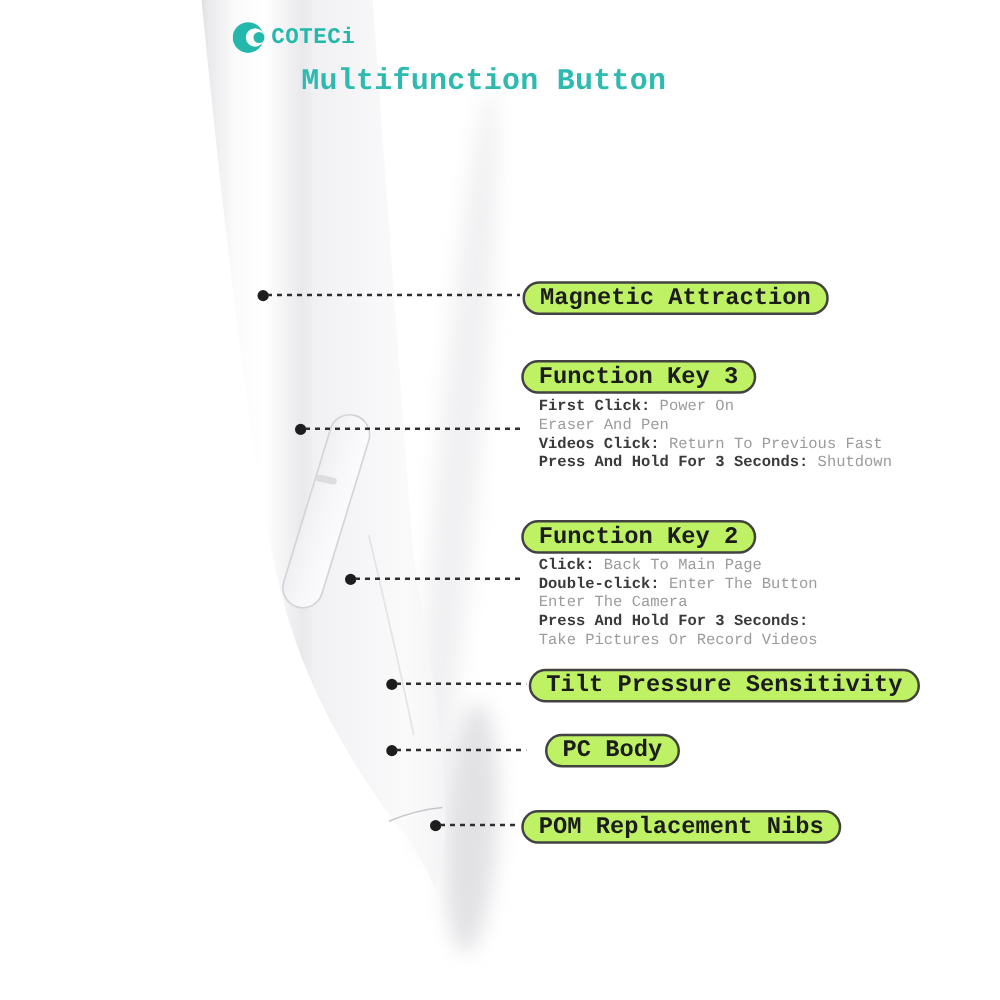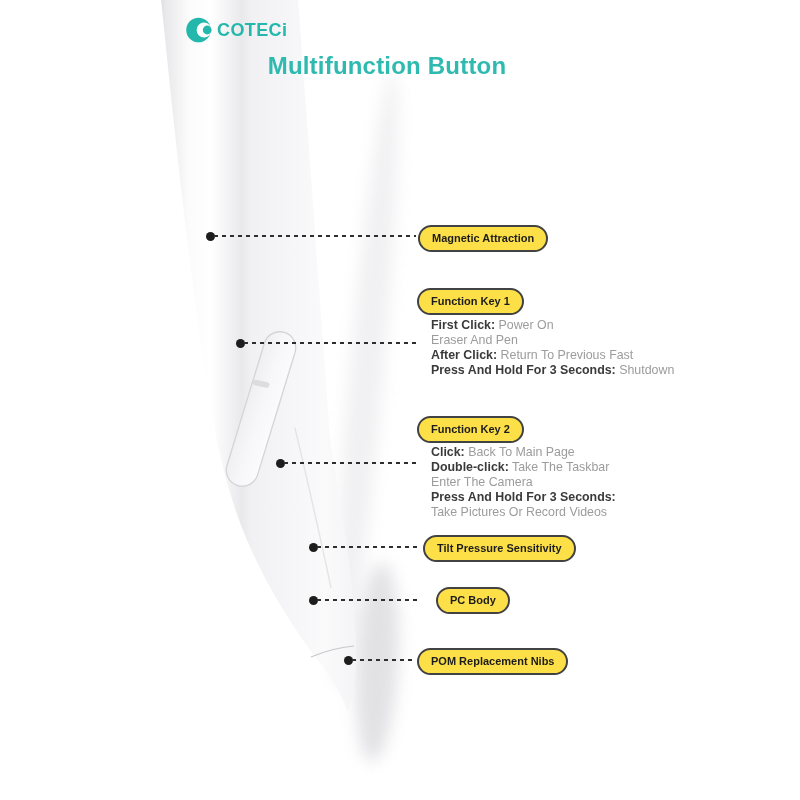--- a/index.html
+++ b/index.html
@@ -1,18 +1,18 @@
 <!DOCTYPE html>
 <html><head>
 <meta charset="utf-8">
 <style>
   html,body{margin:0;padding:0;background:#fff;}
   .stage{
     position:relative;width:800px;height:800px;overflow:hidden;background:#ffffff;
-    font-family:Liberation Sans, sans-serif;
+    font-family:Liberation Mono, monospace;
   }
   
   .pen-svg{position:absolute;left:0;top:0;z-index:1;}
   
   .logo{position:absolute;left:186px;top:17px;z-index:5;display:flex;align-items:center;gap:5px;}
   .logo .brand-txt{
     color:#23b8ab;font-weight:bold;font-size:18px;letter-spacing:.4px;
   }
   
   .title{
@@ -23,22 +23,22 @@
     position:absolute;left:0;top:88px;width:774px;text-align:center;z-index:5;
     font-size:18.5px;line-height:21.5px;color:#3c3c3c;font-weight:500;
   }
   
   .dot{position:absolute;width:9px;height:9px;border-radius:50%;background:#1d1d1d;z-index:4;}
   .dash{
     position:absolute;height:2px;z-index:4;
     background:repeating-linear-gradient(90deg,#2e2e2e 0 4px,transparent 4px 8px);
   }
   .pill{
-    position:absolute;z-index:5;background:#fde047;border:2px solid #424242;border-radius:14px;
-    padding:2px 12px;font-size:11px;line-height:19px;font-weight:bold;color:#1c1c1c;white-space:nowrap;
+    position:absolute;z-index:5;background:#bef264;border:2px solid #424242;border-radius:14px;
+    padding:2px 12px;font-size:19px;line-height:19px;font-weight:bold;color:#1c1c1c;white-space:nowrap;
   }
   .details{position:absolute;z-index:5;width:240px;font-size:12.4px;line-height:15.1px;white-space:nowrap;}
   .details .b{color:#3a3a3a;font-weight:bold;}
   .details .g{color:#9c9c9c;font-weight:normal;}
   
   .dot-mag {left:206px;top:232px;}
   .dot-fk1 {left:236px;top:339px;}
   .dot-fk2 {left:276px;top:459px;}
   .dot-tilt{left:309px;top:543px;}
   .dot-pc  {left:309px;top:596px;}
@@ -122,34 +122,34 @@
   </div>
 
   <h1 class="title">Multifunction Button</h1>
 
   <div class="dot dot-mag"></div>
   <div class="dash dash-mag"></div>
   <div class="pill pill-mag">Magnetic Attraction</div>
 
   <div class="dot dot-fk1"></div>
   <div class="dash dash-fk1"></div>
-  <div class="pill pill-fk1">Function Key 1</div>
+  <div class="pill pill-fk1">Function Key 3</div>
   <div class="details details-fk1">
     <div><span class="b">First Click:</span><span class="g"> Power On</span></div>
     <div><span class="b"></span><span class="g">Eraser And Pen</span></div>
-    <div><span class="b">After Click:</span><span class="g"> Return To Previous Fast</span></div>
+    <div><span class="b">Videos Click:</span><span class="g"> Return To Previous Fast</span></div>
     <div><span class="b">Press And Hold For 3 Seconds:</span><span class="g"> Shutdown</span></div>
   </div>
 
   <div class="dot dot-fk2"></div>
   <div class="dash dash-fk2"></div>
   <div class="pill pill-fk2">Function Key 2</div>
   <div class="details details-fk2">
     <div><span class="b">Click:</span><span class="g"> Back To Main Page</span></div>
-    <div><span class="b">Double-click:</span><span class="g"> Take The Taskbar</span></div>
+    <div><span class="b">Double-click:</span><span class="g"> Enter The Button</span></div>
     <div><span class="b"></span><span class="g">Enter The Camera</span></div>
     <div><span class="b">Press And Hold For 3 Seconds:</span><span class="g"></span></div>
     <div><span class="b"></span><span class="g">Take Pictures Or Record Videos</span></div>
   </div>
 
   <div class="dot dot-tilt"></div>
   <div class="dash dash-tilt"></div>
   <div class="pill pill-tilt">Tilt Pressure Sensitivity</div>
 
   <div class="dot dot-pc"></div>

